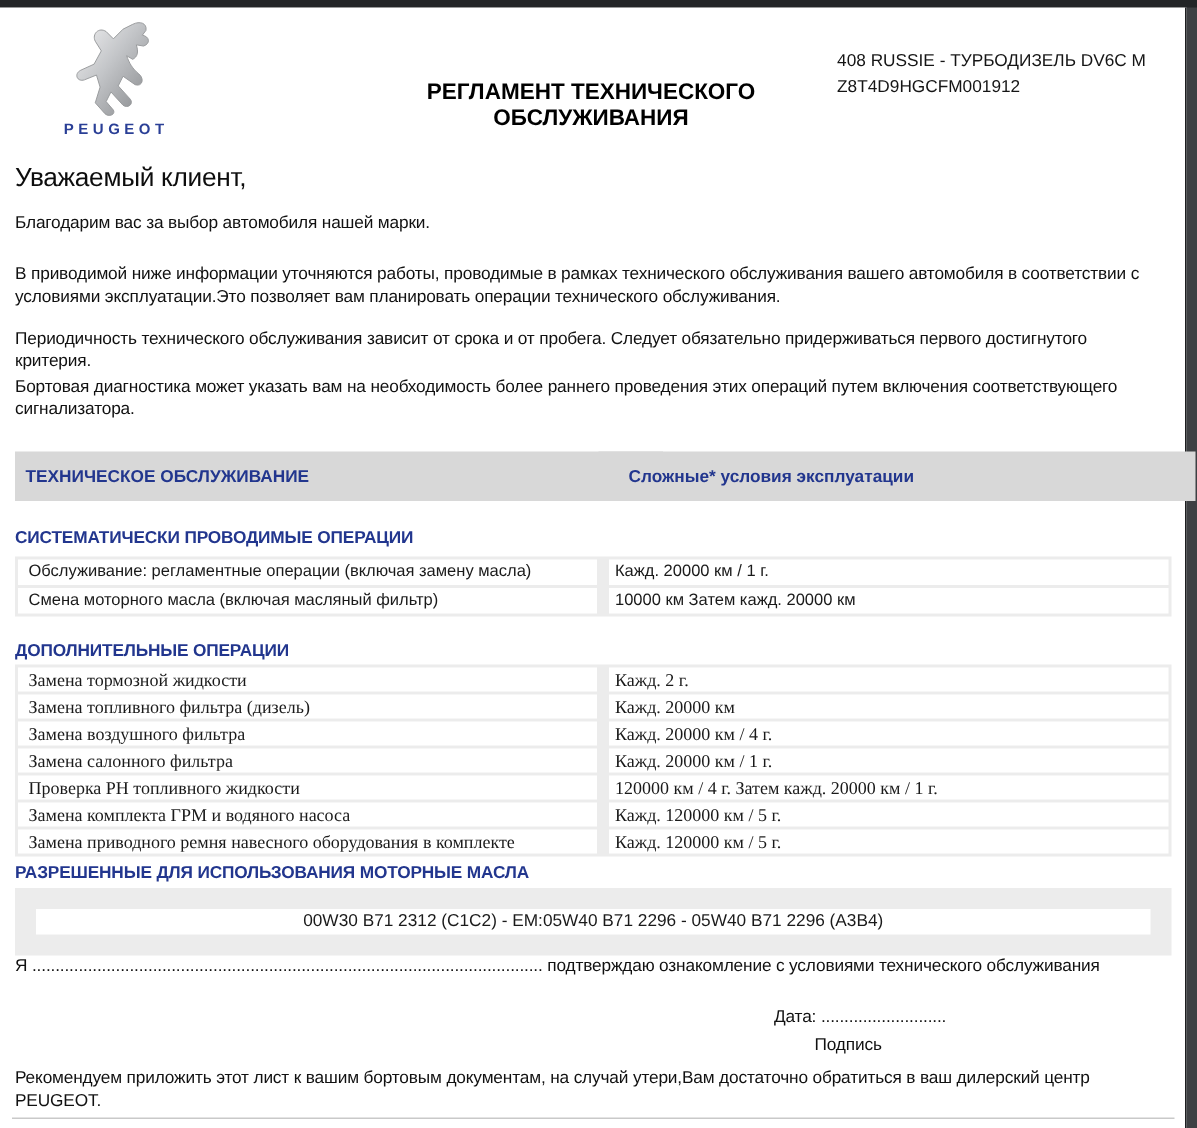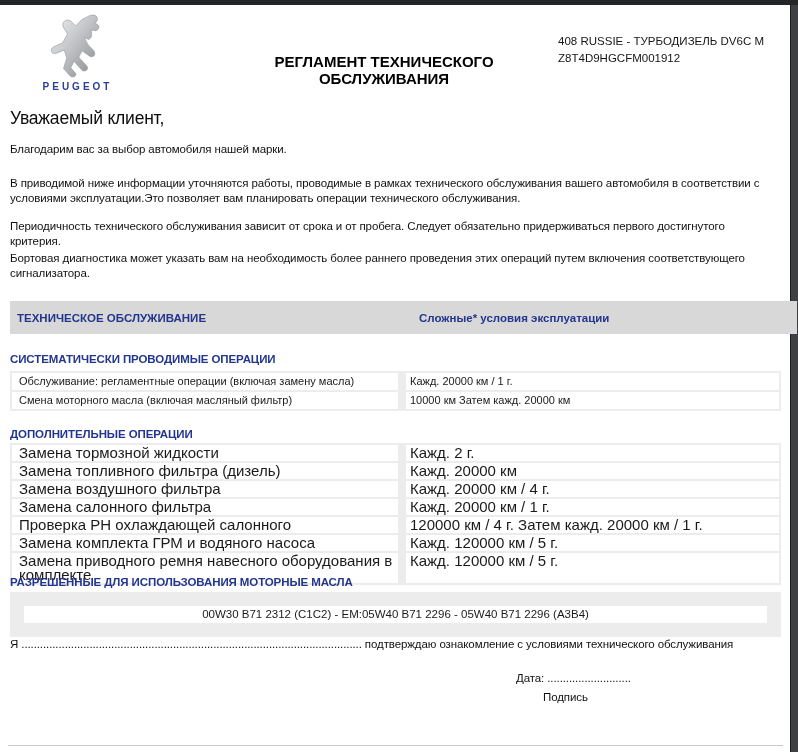--- a/index.html
+++ b/index.html
@@ -10,37 +10,37 @@
   }
   .topbar{position:absolute;left:0;top:0;width:798px;height:5px;background:#232527;}
   .page{
     position:absolute;left:0;top:5px;width:790px;height:747px;background:#ffffff;
     border-right:1px solid #1d1e20;color:#1a1a1a;
   }
   .abs{position:absolute;}
   .body-text{font-size:11.5px;line-height:15px;letter-spacing:-0.1px;color:#111;}
   .greeting{font-size:17.5px;letter-spacing:-0.2px;color:#0d0d0d;}
   .hdr-right{right:26px;top:12px;text-align:left;font-size:11.5px;line-height:17px;color:#151515;margin-top:16px;}
-  .doc-title{left:134px;top:48px;width:500px;text-align:center;font-weight:bold;font-size:15px;line-height:17px;color:#000;}
+  .doc-title{left:144px;top:48px;width:500px;text-align:center;font-weight:bold;font-size:15px;line-height:17px;color:#000;}
   .logo{left:30px;top:8px;width:95px;text-align:center;}
   .logo svg{width:78px;height:66px;display:block;margin:0 auto;}
   .brand{font-size:10px;font-weight:bold;letter-spacing:3px;color:#2a3f96;margin-top:2px;}
   .band{height:33px;background:#d8d8d8;display:flex;align-items:center;font-weight:bold;font-size:11.5px;color:#22368e;}
   .band.l{left:10px;width:432px;padding-left:0;}
   .band.l span{padding-left:7px;}
   .band.r{left:399px;width:382px;}
   .band.r span{padding-left:4px;}
   .sec-head{font-weight:bold;font-size:11.5px;color:#22368e;letter-spacing:-0.1px;}
   .tbl{left:10px;width:771px;background:#ececec;padding:2px;box-sizing:border-box;}
   .trow{display:flex;margin-bottom:2px;}
   .trow:last-child{margin-bottom:0;}
   .tcell-l{width:386px;background:#fff;margin-right:8px;padding:1px 0 1px 7px;box-sizing:border-box;}
   .tcell-r{flex:1;background:#fff;padding:1px 0 1px 4px;}
   .t1 .tcell-l,.t1 .tcell-r{font-size:11px;line-height:15px;}
-  .t2 .tcell-l,.t2 .tcell-r{font-size:15px;line-height:14px;}
+  .t2 .tcell-l,.t2 .tcell-r{font-size:12px;line-height:14px;font-family:Liberation Serif, serif;}
   .oils-frame{left:10px;width:771px;background:#ececec;padding:14px;box-sizing:border-box;}
   .oils-row{background:#fff;text-align:center;font-size:11.5px;line-height:17px;}
   .bottom-rule{left:8px;top:740px;width:775px;height:1px;background:#c9c9c9;}
 </style>
 </head>
 <body>
 
 <div class="topbar"></div>
 
 <div class="page">
@@ -106,21 +106,21 @@
     </div>
     <div class="trow">
       <div class="tcell-l">Замена воздушного фильтра</div>
       <div class="tcell-r">Кажд. 20000 км / 4 г.</div>
     </div>
     <div class="trow">
       <div class="tcell-l">Замена салонного фильтра</div>
       <div class="tcell-r">Кажд. 20000 км / 1 г.</div>
     </div>
     <div class="trow">
-      <div class="tcell-l">Проверка PH охлаждающей салонного</div>
+      <div class="tcell-l">Проверка PH топливного жидкости</div>
       <div class="tcell-r">120000 км / 4 г. Затем кажд. 20000 км / 1 г.</div>
     </div>
     <div class="trow">
       <div class="tcell-l">Замена комплекта ГРМ и водяного насоса</div>
       <div class="tcell-r">Кажд. 120000 км / 5 г.</div>
     </div>
     <div class="trow">
       <div class="tcell-l">Замена приводного ремня навесного оборудования в комплекте</div>
       <div class="tcell-r">Кажд. 120000 км / 5 г.</div>
     </div>
@@ -128,16 +128,17 @@
 
   <div class="abs sec-head" style="left:10px;top:571px;">РАЗРЕШЕННЫЕ ДЛЯ ИСПОЛЬЗОВАНИЯ МОТОРНЫЕ МАСЛА</div>
   <div class="abs oils-frame" style="top:587px;">
     <div class="oils-row">00W30 B71 2312 (C1C2) - EM:05W40 B71 2296 - 05W40 B71 2296 (A3B4)</div>
   </div>
 
   <div class="abs body-text" style="left:10px;top:632px;width:758px;">Я .............................................................................................................. подтверждаю ознакомление с условиями технического обслуживания</div>
   <div class="abs body-text" style="left:516px;top:666px;">Дата: ...........................</div>
   <div class="abs body-text" style="left:543px;top:685px;">Подпись</div>
 
+  <div class="abs body-text" style="left:10px;top:707px;width:752px;">Рекомендуем приложить этот лист к вашим бортовым документам, на случай утери,Вам достаточно обратиться в ваш дилерский центр PEUGEOT.</div>
 
   <div class="abs bottom-rule"></div>
 
 </div>
 
 </body></html>

